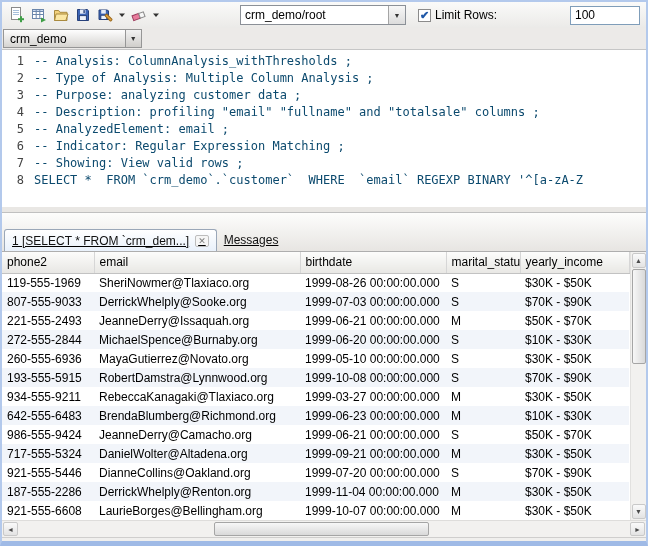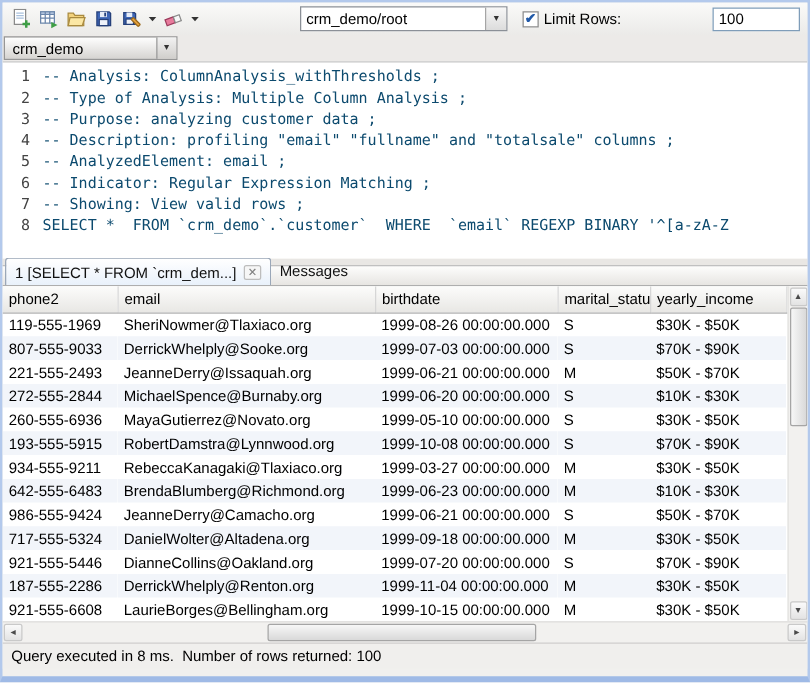--- a/index.html
+++ b/index.html
@@ -41,23 +41,23 @@
     background:linear-gradient(#f2f2f2,#d0cecb);}
   
   .editor{height:158px;flex:none;background:#fff;border-top:1px solid #c6c6c6;
     overflow:hidden;padding:3px 0 0 6px;
     font-family:"DejaVu Sans Mono",monospace;font-size:12px;line-height:17px;}
   .code-line{white-space:pre;}
   .ln{display:inline-block;width:16px;text-align:right;color:#444;margin-right:10px;}
   .code{color:#0c4a6e;}
   .sash{height:5px;flex:none;background:#e9e7e4;}
   
-  .rtabs{height:17px;flex:none;display:flex;align-items:flex-end;padding-left:2px;
+  .rtabs{height:40px;flex:none;display:flex;align-items:flex-end;padding-left:2px;
     background:linear-gradient(#fdfdfc,#e7e5e2);border-top:1px solid #c0c0c0;
-    border-bottom:1px solid #aeaeae;}
+    border-bottom:1px solid #aeaeae;text-decoration:underline;}
   .rtab{height:22px;display:flex;align-items:center;padding:0 7px;color:#111;white-space:nowrap;}
   .rtab.selected{background:linear-gradient(#ffffff,#e9f1fb);border:1px solid #9aa7b8;
     border-bottom:none;border-radius:3px 3px 0 0;}
   .rtab-close{margin-left:6px;font-size:9px;color:#7d7d7d;border:1px solid #bdbdbd;
     border-radius:2px;padding:0 2px;line-height:10px;background:#f6f6f6;}
   
   .table-wrap{height:268px;flex:none;display:flex;background:#fff;overflow:hidden;}
   table{border-collapse:collapse;table-layout:fixed;width:627px;flex:none;align-self:flex-start;border-radius:10px;}
   th{height:21px;background:linear-gradient(#fcfcfb,#e8e7e4);border-right:1px solid #d6d6d6;
     border-bottom:1px solid #c2c2c2;font-weight:normal;text-align:left;padding:0 5px;
@@ -270,42 +270,42 @@
           <tr>
             <td>986-555-9424</td>
             <td>JeanneDerry@Camacho.org</td>
             <td>1999-06-21 00:00:00.000</td>
             <td>S</td>
             <td>$50K - $70K</td>
           </tr>
           <tr>
             <td>717-555-5324</td>
             <td>DanielWolter@Altadena.org</td>
-            <td>1999-09-18 00:00:00.000</td>
+            <td>1999-09-21 00:00:00.000</td>
             <td>M</td>
             <td>$30K - $50K</td>
           </tr>
           <tr>
             <td>921-555-5446</td>
             <td>DianneCollins@Oakland.org</td>
             <td>1999-07-20 00:00:00.000</td>
             <td>S</td>
             <td>$70K - $90K</td>
           </tr>
           <tr>
             <td>187-555-2286</td>
             <td>DerrickWhelply@Renton.org</td>
             <td>1999-11-04 00:00:00.000</td>
             <td>M</td>
             <td>$30K - $50K</td>
           </tr>
           <tr>
             <td>921-555-6608</td>
             <td>LaurieBorges@Bellingham.org</td>
-            <td>1999-10-15 00:00:00.000</td>
+            <td>1999-10-07 00:00:00.000</td>
             <td>M</td>
             <td>$30K - $50K</td>
           </tr>
         </tbody>
       </table>
     <div class="vscroll">
       <div class="sbtn">▲</div>
       <div class="vtrack">
         <div class="vthumb"></div>
       </div>

